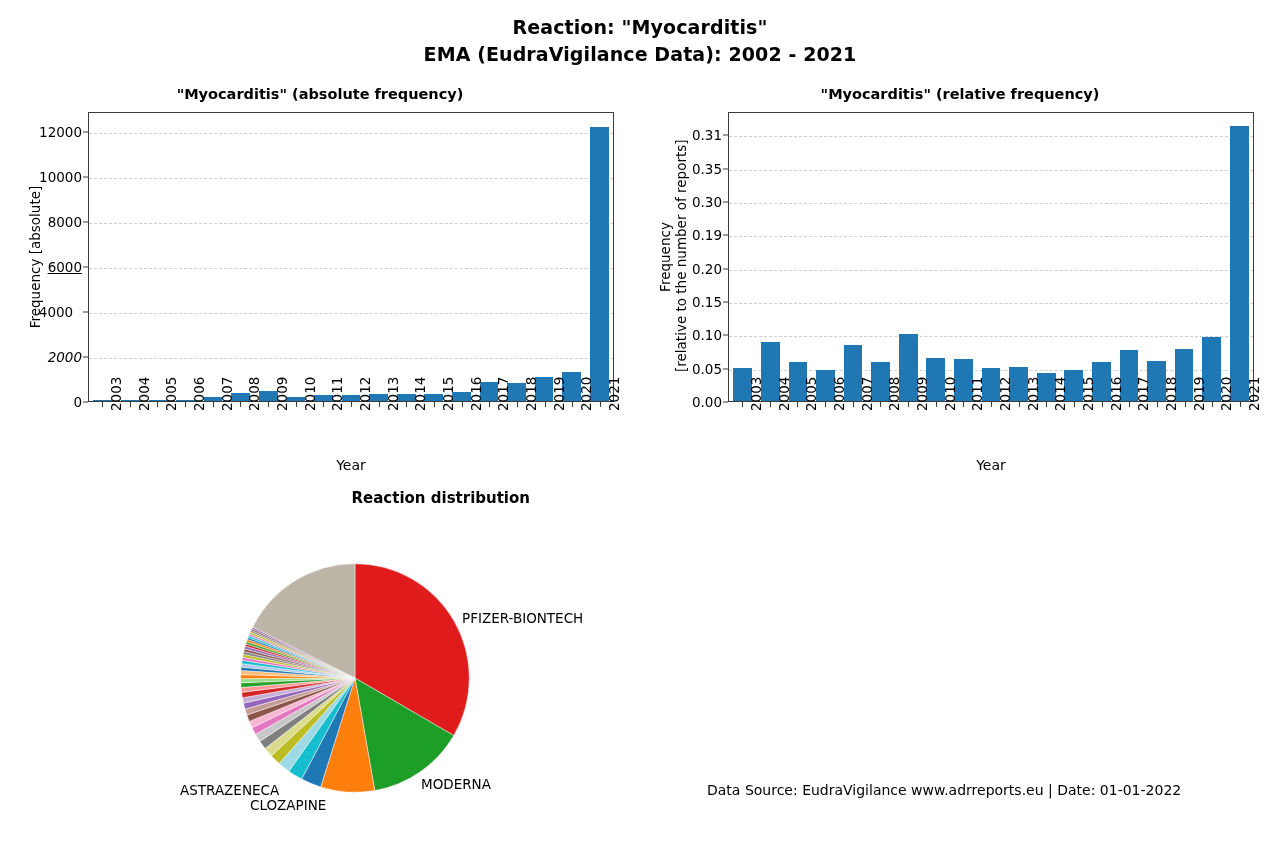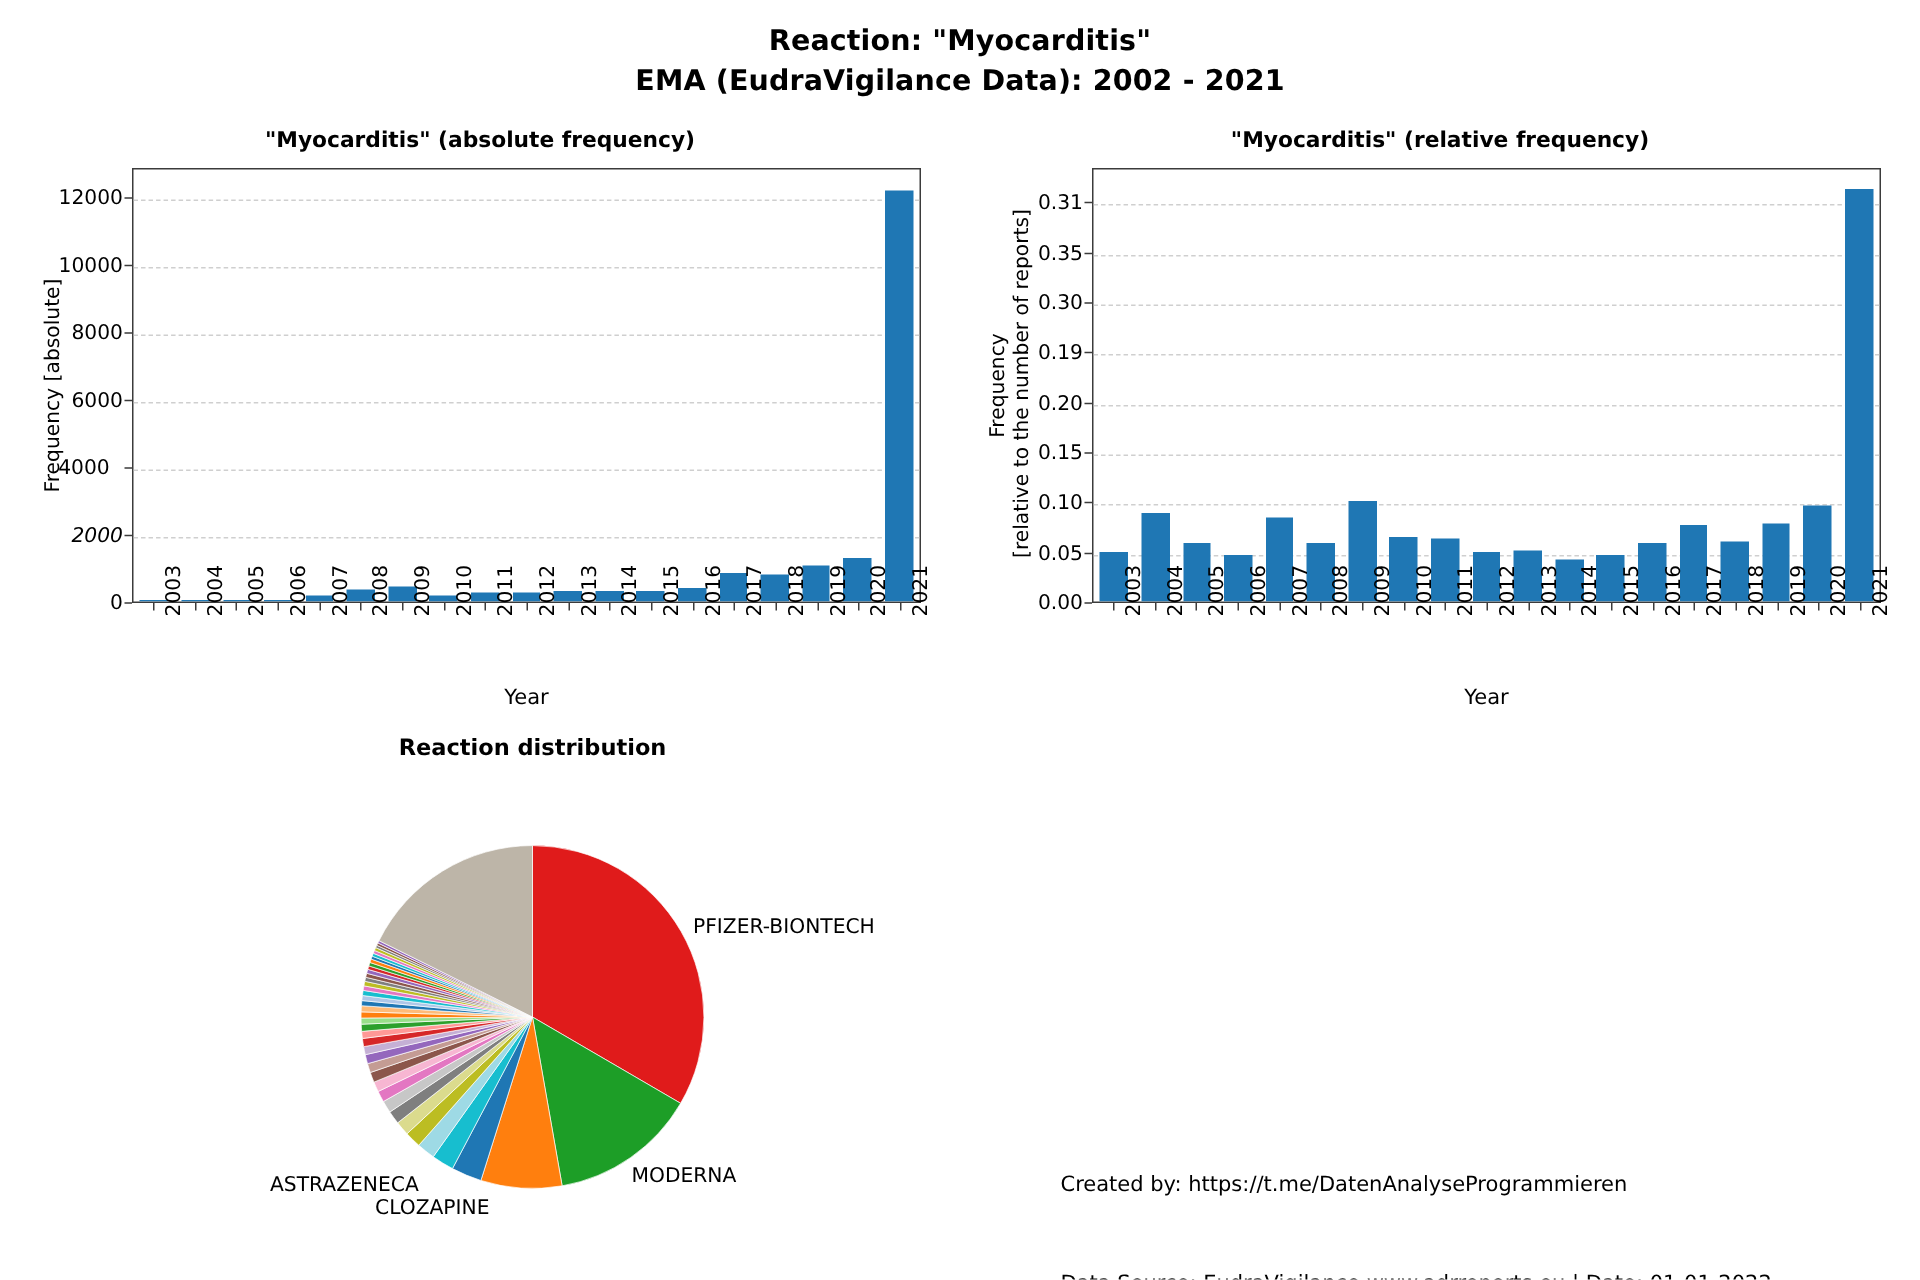--- a/index.html
+++ b/index.html
@@ -169,21 +169,21 @@
         </div>
       </div>
 
     <div id="abs-yticks">
         <div class="ytick" style="top: 316px; left: 30px; width: 52px;">0</div>
         <div class="ytick-mark" style="top: 316px; left: 83px;"></div>
         <div class="ytick" style="top: 271.039px; left: 30px; width: 52px; font-style: italic;">2000</div>
         <div class="ytick-mark" style="top: 271.039px; left: 83px;"></div>
         <div class="ytick" style="top: 226.078px; left: 30px; width: 52px; text-align: center;">4000</div>
         <div class="ytick-mark" style="top: 226.078px; left: 83px;"></div>
-        <div class="ytick" style="top: 181.116px; left: 30px; width: 52px;">6000</div>
+        <div class="ytick" style="top: 181.116px; left: 30px; width: 52px; text-decoration: underline;">6000</div>
         <div class="ytick-mark" style="top: 181.116px; left: 83px;"></div>
         <div class="ytick" style="top: 136.155px; left: 30px; width: 52px;">8000</div>
         <div class="ytick-mark" style="top: 136.155px; left: 83px;"></div>
         <div class="ytick" style="top: 91.1938px; left: 30px; width: 52px;">10000</div>
         <div class="ytick-mark" style="top: 91.1938px; left: 83px;"></div>
         <div class="ytick" style="top: 46.2326px; left: 30px; width: 52px;">12000</div>
         <div class="ytick-mark" style="top: 46.2326px; left: 83px;"></div>
       </div>
     <div id="abs-xticks">
         <div class="xtick-mark" style="left: 101.842px; top: 316px;"></div>
@@ -364,21 +364,21 @@
         <div class="xtick" style="left: 606.158px; top: 325px;">2021</div>
       </div>
 
     <div class="xlabel" style="left:88px; top:371px; width:526px;">Year</div>
     <div class="ylabel two-line" style="left:-82px; top:155px; width:230px;">
       <div>Frequency</div>
       <div>[relative to the number of reports]</div>
     </div>
   </div>
 
-  <div class="pie-title" style="left:180px; top:488px; width:350px;">
+  <div class="pie-title" style="left:180px; top:488px; width:350px;text-align:right;">
     <div>Reaction distribution</div>
   </div>
 
   <div class="pie-wrap" style="left:235px; top:558px; width:240px; height:240px;">
     <svg id="pie-svg" width="240" height="240" viewBox="-1.05 -1.05 2.1 2.1">
         <path d="M 0 0 L 6.123233995736766e-17 -1 A 1 1 0 0 1 0.8640200229080763 0.5034574460805274 Z" fill="#e01b1b" stroke="#ffffff" stroke-width="0.004"></path>
         <path d="M 0 0 L 0.8640200229080763 0.5034574460805274 A 1 1 0 0 1 0.17299210339255797 0.9849232113032054 Z" fill="#1d9e27" stroke="#ffffff" stroke-width="0.004"></path>
         <path d="M 0 0 L 0.17299210339255797 0.9849232113032054 A 1 1 0 0 1 -0.30102344504944356 0.9536167393300962 Z" fill="#ff7f0e" stroke="#ffffff" stroke-width="0.004"></path>
         <path d="M 0 0 L -0.30102344504944356 0.9536167393300962 A 1 1 0 0 1 -0.46676373016829775 0.8843820555616089 Z" fill="#1f77b4" stroke="#ffffff" stroke-width="0.004"></path>
         <path d="M 0 0 L -0.46676373016829775 0.8843820555616089 A 1 1 0 0 1 -0.5790205015633734 0.8153129820929503 Z" fill="#17becf" stroke="#ffffff" stroke-width="0.004"></path>
@@ -420,17 +420,16 @@
         <path d="M 0 0 L -0.8953204346439639 -0.4454226299919477 A 1 1 0 0 1 7.044813998280222e-16 -1 Z" fill="#bdb5a8" stroke="#ffffff" stroke-width="0.004"></path>
       </svg>
   </div>
 
   <div class="pie-label" style="left:462px; top:610px;">PFIZER-BIONTECH</div>
   <div class="pie-label" style="left:421px; top:776px;">MODERNA</div>
   <div class="pie-label" style="left:250px; top:797px;">CLOZAPINE</div>
   <div class="pie-label" style="left:180px; top:782px;">ASTRAZENECA</div>
 
   <div class="footer" style="left:707px; top:735px;">
-    <div>Created by: https://t.me/DatenAnalyseProgrammieren</div>
     <div>Data Source: EudraVigilance www.adrreports.eu | Date: 01-01-2022</div>
   </div>
 
 </div>
 
 </body></html>

